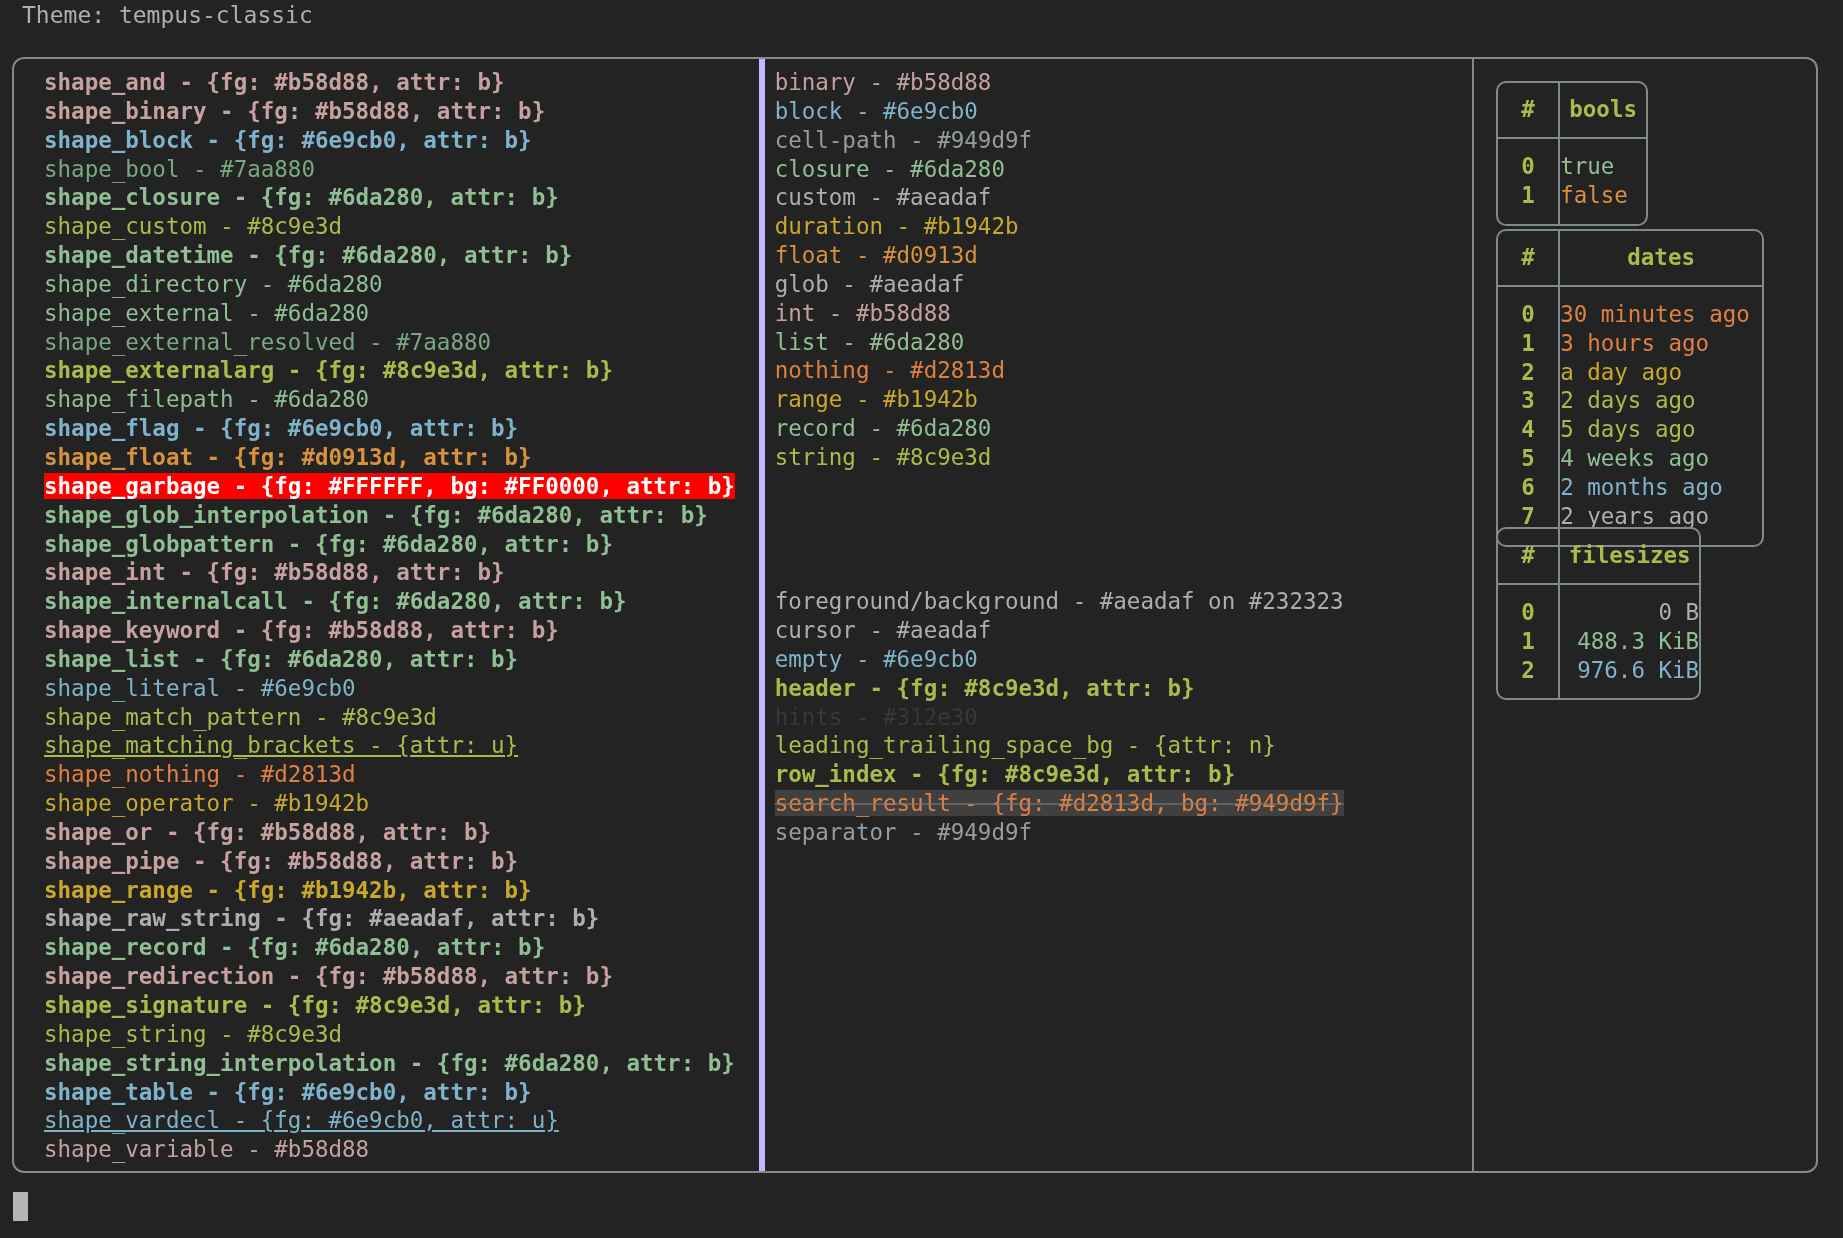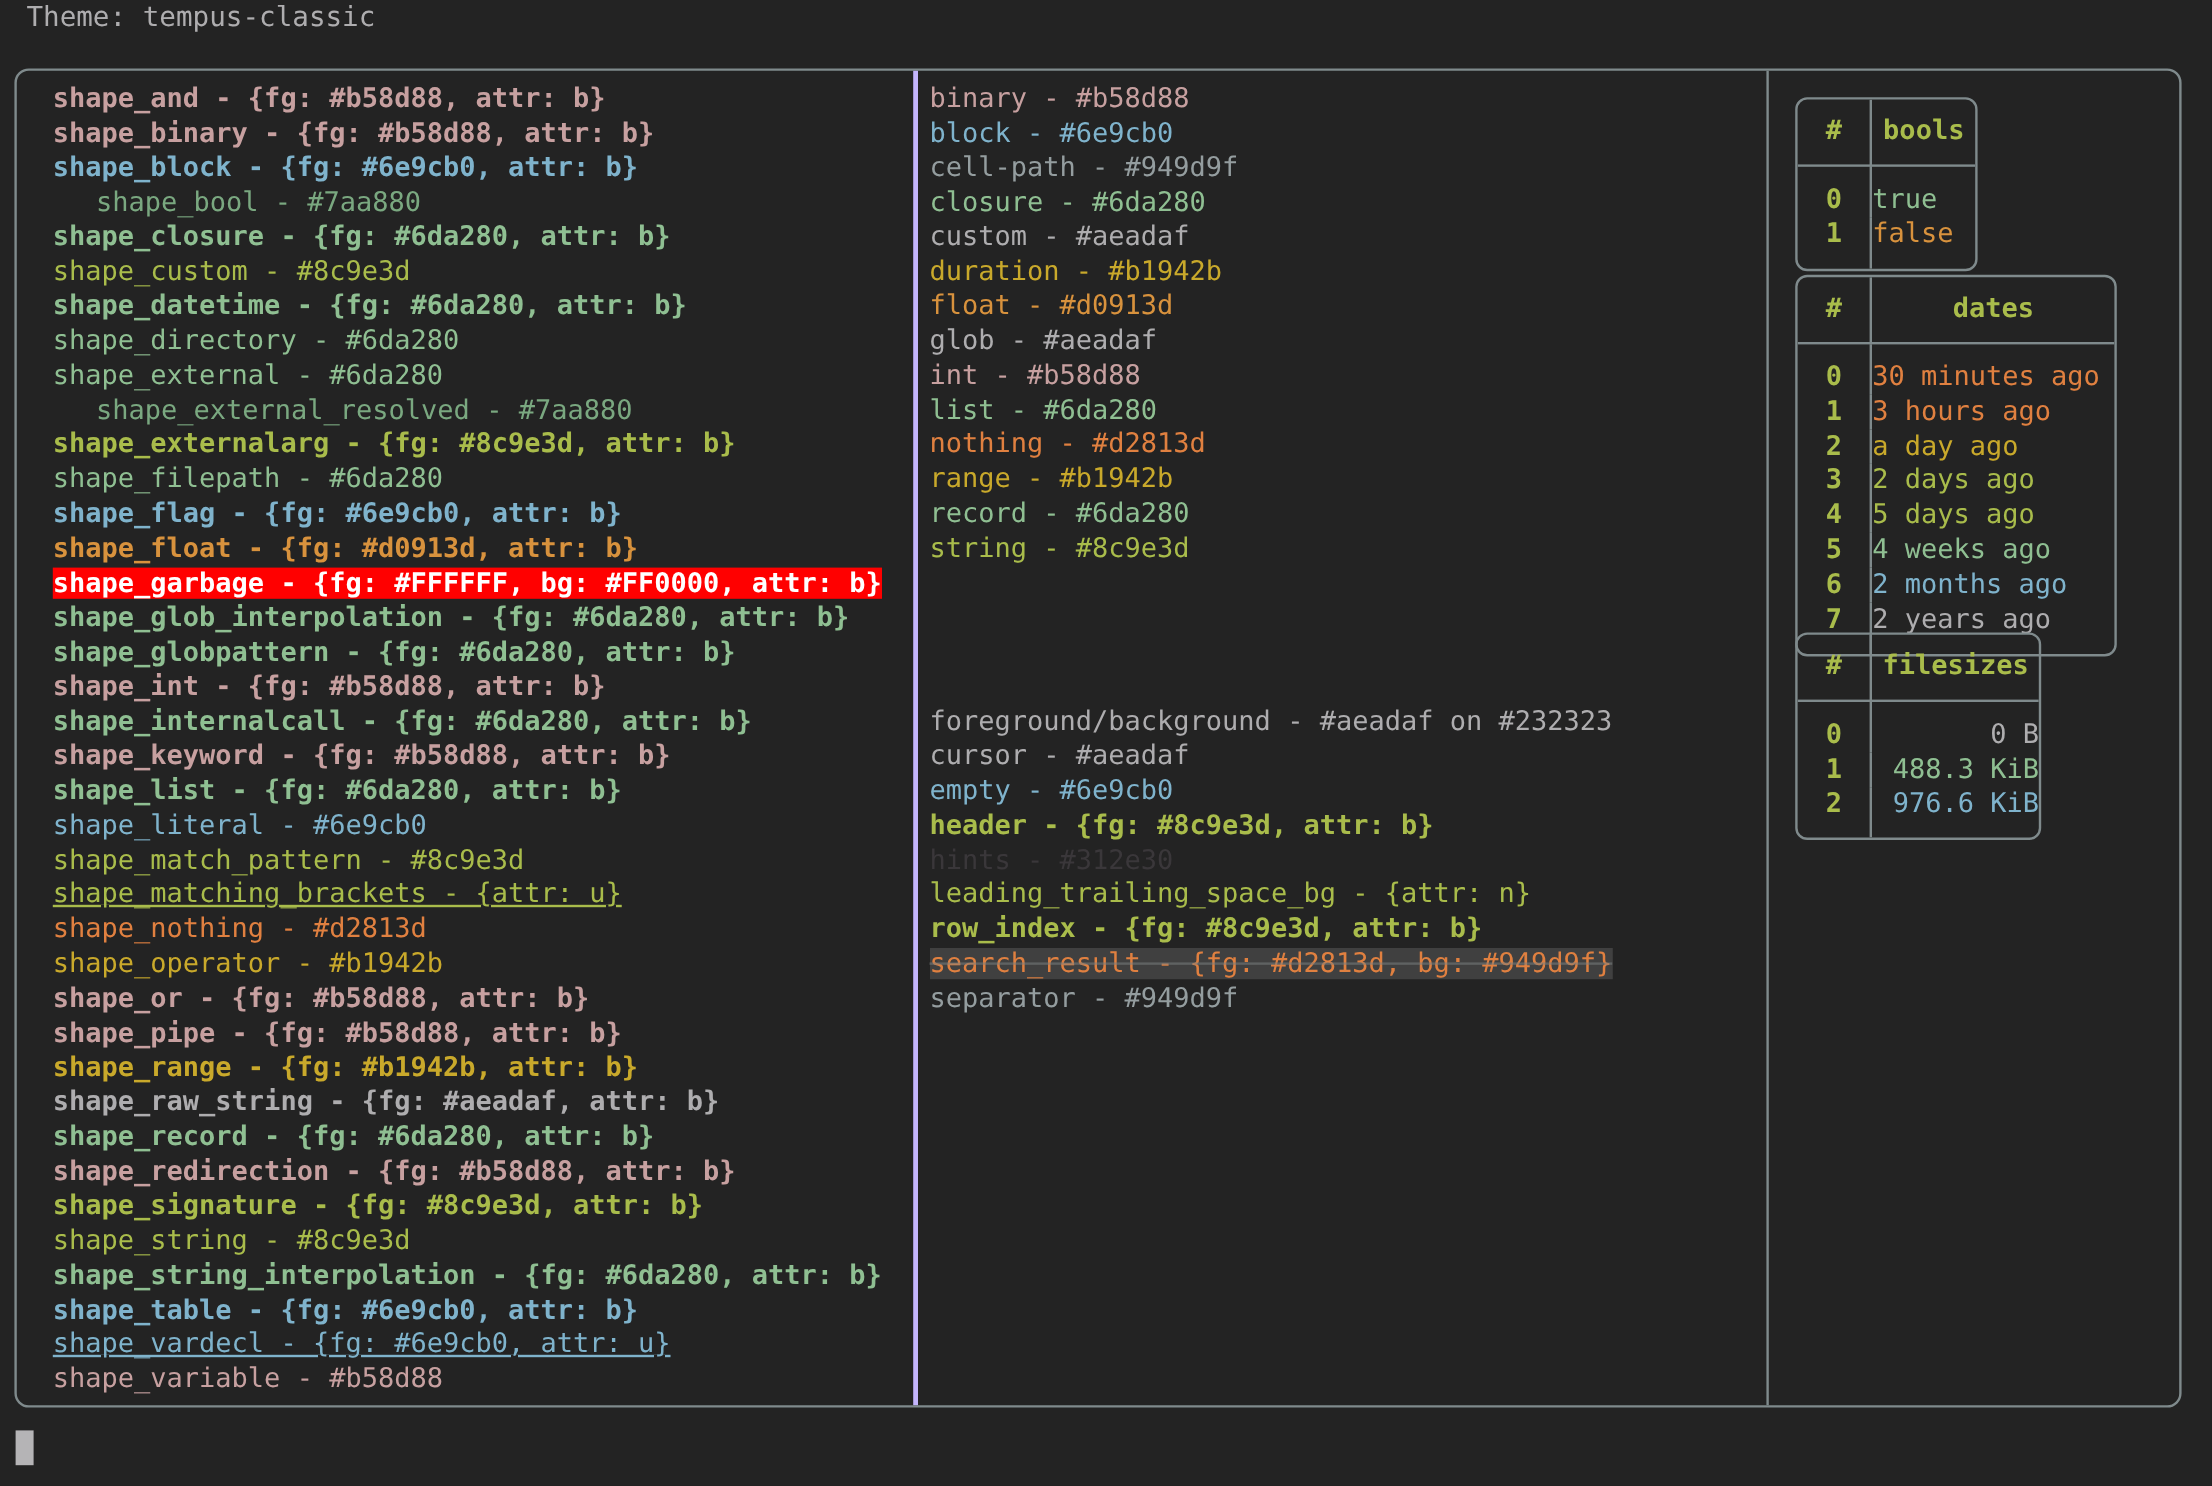--- a/index.html
+++ b/index.html
@@ -44,41 +44,41 @@
     box-sizing: border-box;
     display: flex;
     flex-direction: row;
   }
   .col {
     box-sizing: border-box;
     height: 100%;
     position: relative;
     overflow: hidden;
   }
-  .col-left   { width: 788px; border-right: 4px solid #c4b5fd; }
+  .col-left   { width: 788px; border-right: 6px solid #c4b5fd; }
   .col-mid    { width: 745px; border-right: 2px solid #7f8a8c; }
   .col-right  { width: 359px; }
 
   .code {
     position: absolute;
     top: 9px;
     left: 30px;
     font-size: 22.5px;
     line-height: 28.85px;
     white-space: pre;
   }
   .col-mid .code { left: 10px; }
 
   .line { white-space: pre; height: 28.85px; }
 
   
   .c-pink   { color: #c7a0a0; }
   .c-blue   { color: #7fb3cc; }
   .c-green  { color: #8fbf92; }
-  .c-mgreen { color: #7aa880; margin-left: 36px; }
+  .c-mgreen { color: #7aa880; }
   .c-olive  { color: #a9bc4b; }
   .c-yellow { color: #c9a92b; }
   .c-orange { color: #e08040; }
   .c-orange2{ color: #d8923d; }
   .c-grey   { color: #aeadaf; }
   .c-dim    { color: #3a373a; text-align: right; }
   .c-sep    { color: #949d9f; }
 
   .bold { font-weight: bold; }
   .under { text-decoration: underline; }

